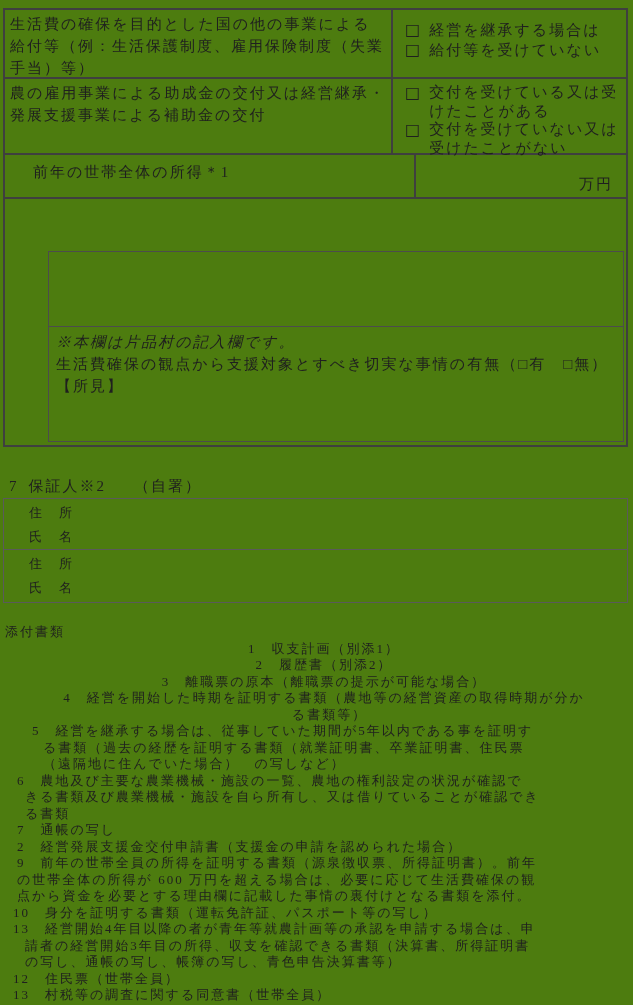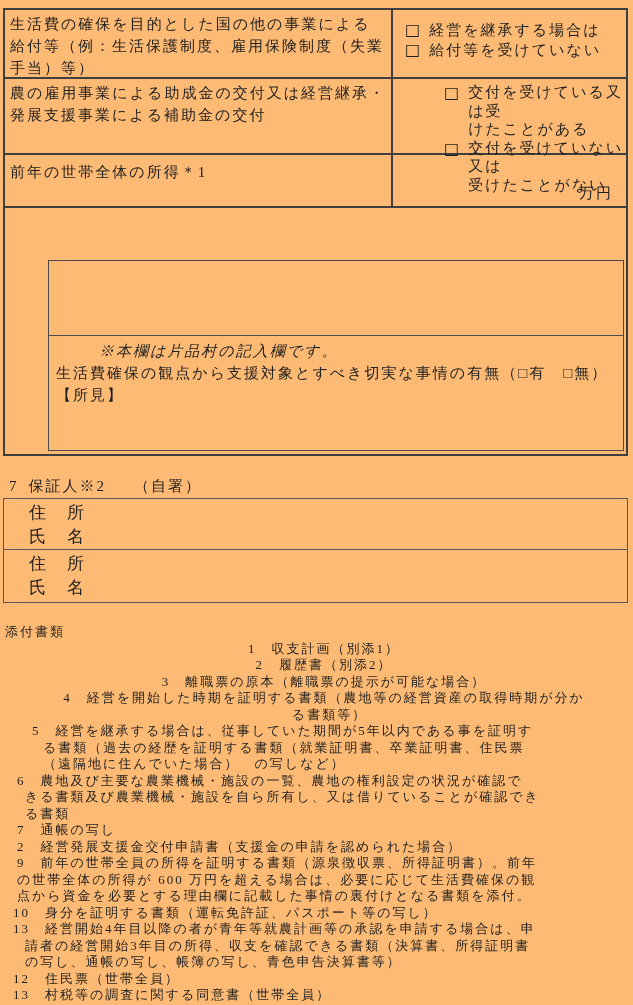--- a/index.html
+++ b/index.html
@@ -3,34 +3,34 @@
 <meta charset="utf-8">
 <style>
   * { box-sizing: border-box; margin: 0; padding: 0; }
   html,body { background:#ffffff; }
   body {
     width: 633px; height: 1005px;
     font-family: "Liberation Serif", "DejaVu Serif", serif;
     color: #1f1f1f;
     overflow: hidden;
   }
-  .page { position: relative; width: 633px; height: 1005px; background:#fdba74; }
+  .page { position: relative; width: 633px; height: 1005px; background:#4d7c0f; }
   .pre { white-space: pre-line; }
 
   
   .main-table {
     position: absolute; left: 3px; top: 8px; width: 625px;
     border: 2px solid #3f3f3f;
     font-size: 15px; letter-spacing: 2px;
   }
   .t-row { display: flex; border-bottom: 2px solid #3f3f3f; }
   .t-row:last-child { border-bottom: none; }
   .r1 { height: 69px; }
-  .r2 { height: 76px; gap: 39px; }
-  .r3 { height: 53px; }
+  .r2 { height: 76px; }
+  .r3 { height: 44px; padding-left: 23px; }
   .r4 { height: 246px; display:block; position: relative; }
   .cell-label {
     width: 388px; border-right: 2px solid #3f3f3f;
     padding: 3px 2px 0 5px; line-height: 22px;
   }
   .cell-opts { flex: 1; display: flex; flex-direction: column; padding: 10px 0 0 12px; }
   .r2 .cell-opts { padding-top: 4px; }
   .opt { display: flex; align-items: flex-start; line-height: 20px; }
   .r2 .opt { line-height: 18.5px; }
   .cb {
@@ -44,33 +44,33 @@
   .r3 .cell-label { padding-top: 6px; }
 
   
   .reason-title { padding: 4px 2px 0 5px; line-height: 22px; }
   .inner-box {
     position: absolute; left: 43px; top: 52px; width: 576px; height: 191px;
     border: 1.5px solid #4c4c4c;
   }
   .inner-top { height: 75px; border-bottom: 1.5px solid #4c4c4c; }
   .inner-bottom { padding: 4px 4px 0 7px; line-height: 22px; }
-  .office-note { font-style: italic; margin-left: 43px; }
+  .office-note { font-style: italic; }
 
   
   .g-heading {
     position: absolute; left: 9px; top: 477px;
     font-size: 15px; letter-spacing: 2px; line-height: 18px; display: flex;
   }
   .g-heading .g-num { margin-right: 10px; }
   .g-heading .g-note { margin-left: 28px; }
   .g-box {
     position: absolute; left: 3px; top: 498px; width: 625px; height: 105px;
     border: 1.5px solid #5a5a5a;
-    font-size: 17px; letter-spacing: 2px;
+    font-size: 13px; letter-spacing: 2px;
   }
   .g-entry { height: 51px; padding: 2px 0 0 25px; line-height: 24px; }
   .g-entry:first-child { border-bottom: 1.5px solid #5a5a5a; }
 
   
   .attachments {
     position: absolute; left: 5px; top: 624px; width: 626px;
     font-size: 13px; letter-spacing: 2px; line-height: 16.5px;
   }
   .att-heading { }

